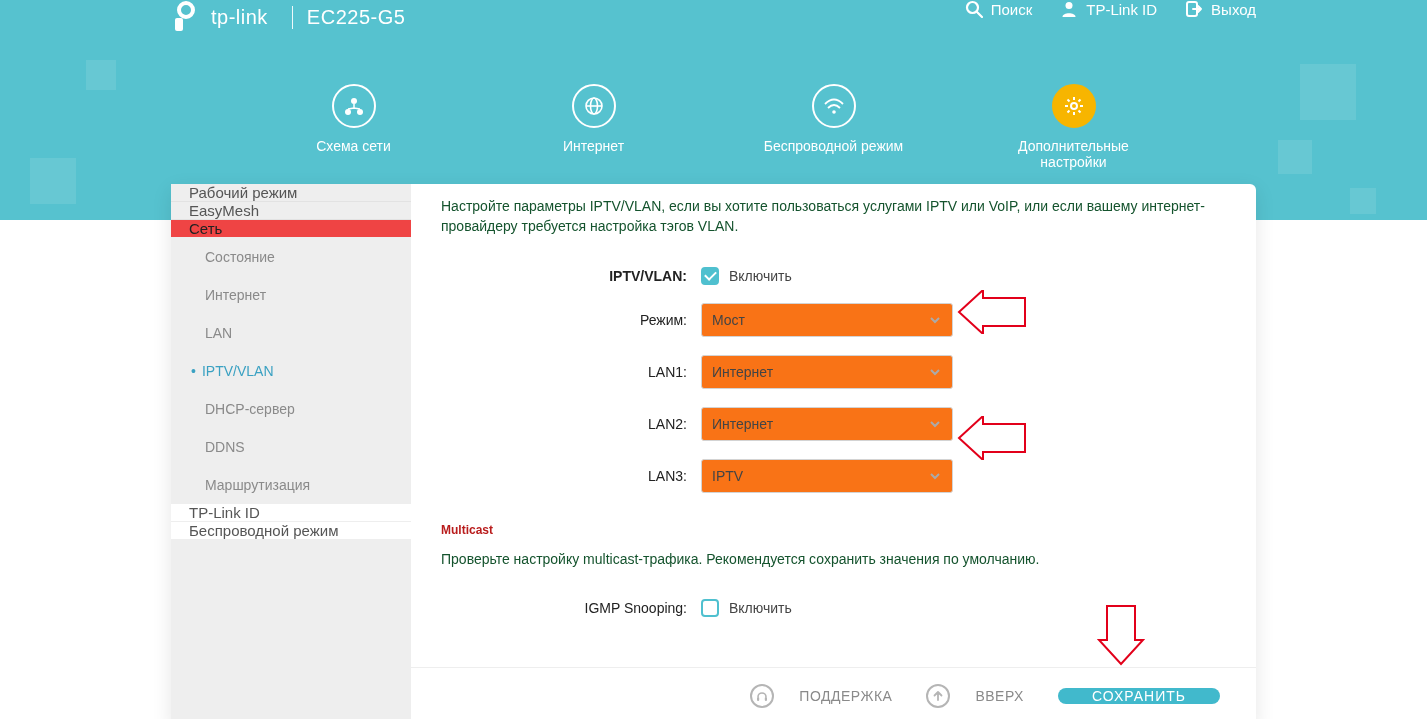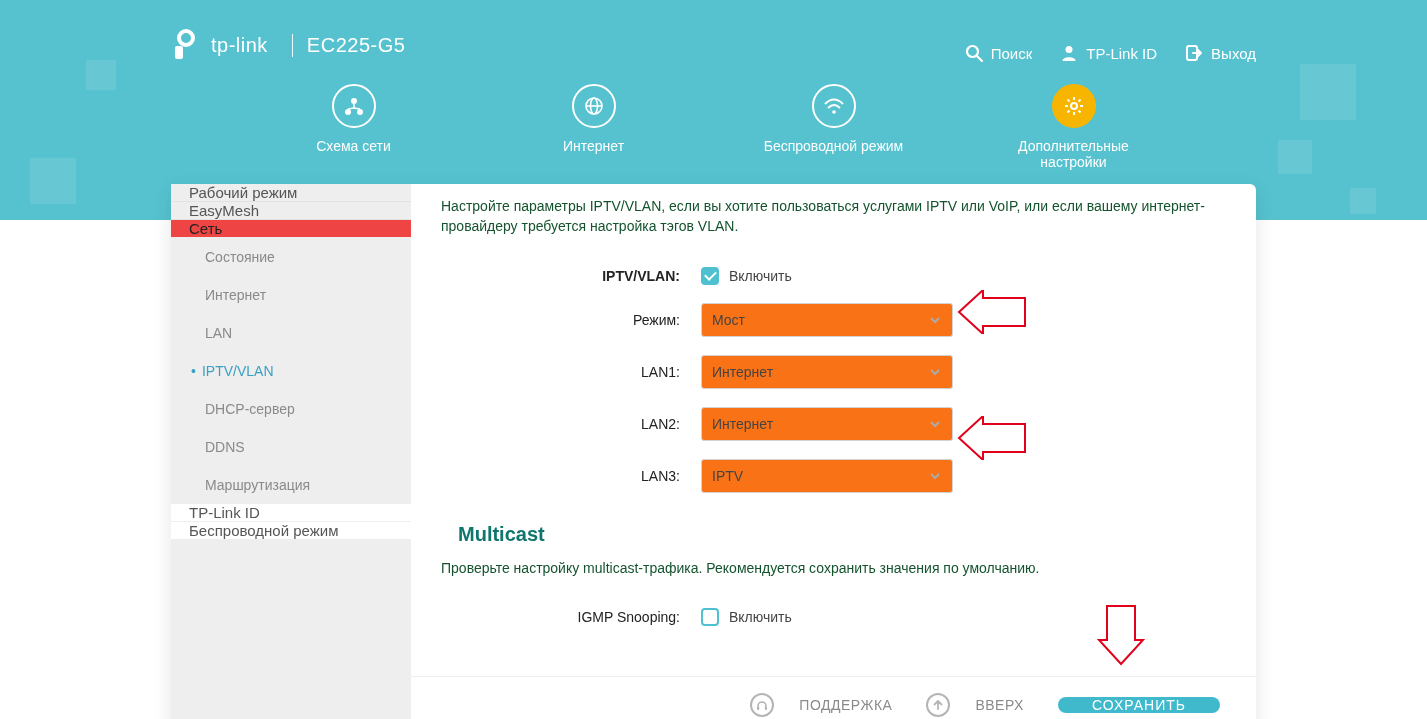--- a/index.html
+++ b/index.html
@@ -33,21 +33,21 @@
     background: rgba(255,255,255,0.10);
   }
 
   .topbar {
     position: relative;
     z-index: 2;
     width: 1085px;
     margin: 0 auto;
     height: 62px;
     display: flex;
-    align-items: flex-end;
+    align-items: flex-start;
     color: #fff;
   }
   .logo {
     display: flex;
     align-items: center;
     gap: 10px;
     font-size: 20px;
     font-weight: 400;
     letter-spacing: .5px;
   }
@@ -161,21 +161,21 @@
   }
 
   .form-row {
     display: flex;
     align-items: center;
     margin-bottom: 18px;
   }
   .form-row .lbl {
     width: 260px;
     text-align: right;
-    padding-right: 21px;
+    padding-right: 14px;
     font-size: 14px;
     color: #222;
   }
   .chk {
     width: 18px; height: 18px;
     border: 2px solid #4fc0cf;
     border-radius: 4px;
     display: inline-flex;
     align-items: center; justify-content: center;
     margin-right: 10px;
@@ -206,23 +206,23 @@
     cursor: pointer;
     justify-content: space-between;
     background: #f97316;
   }
   .dropdown .chev {
     color: #aaa;
   }
 
   .section-h {
     font-weight: bold;
-    font-size: 20px;
-    color: #0f766e;
-    margin: 30px 17px 12px;
+    font-size: 12px;
+    color: #b91c1c;
+    margin: 30px 0 12px;
   }
 
   .arrow-anno {
     position: absolute;
     pointer-events: none;
   }
 
   .footer-bar {
     position: absolute;
     bottom: 0; left: 240px; right: 0;

